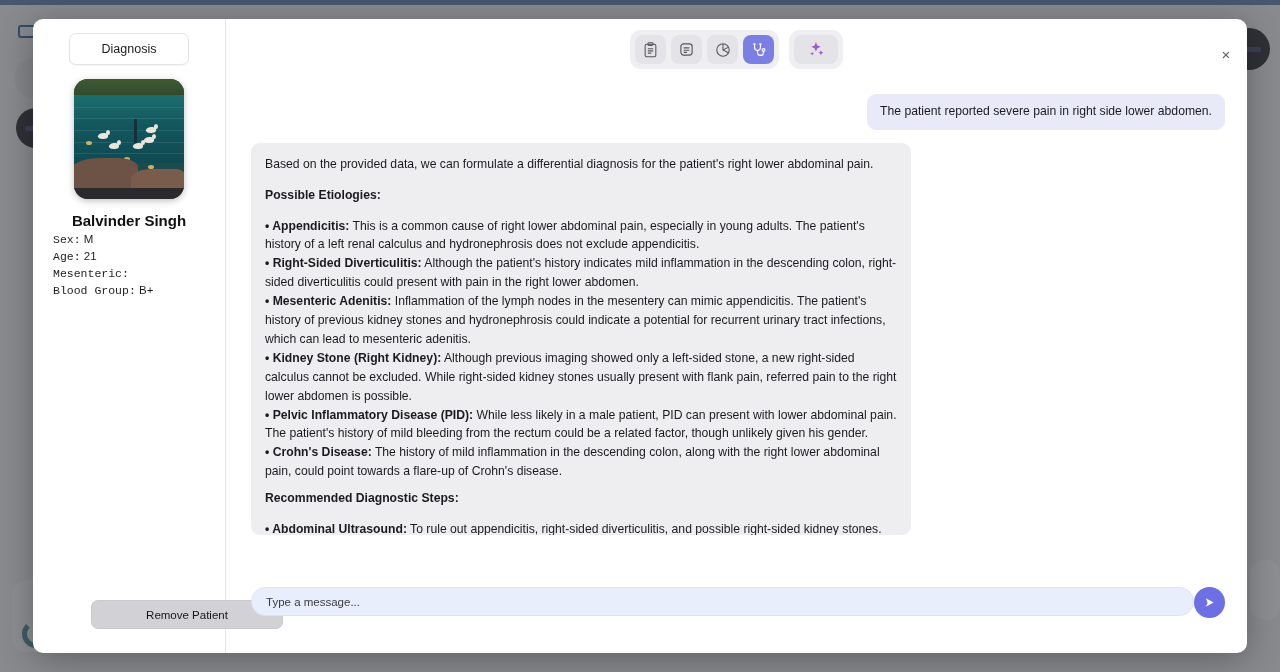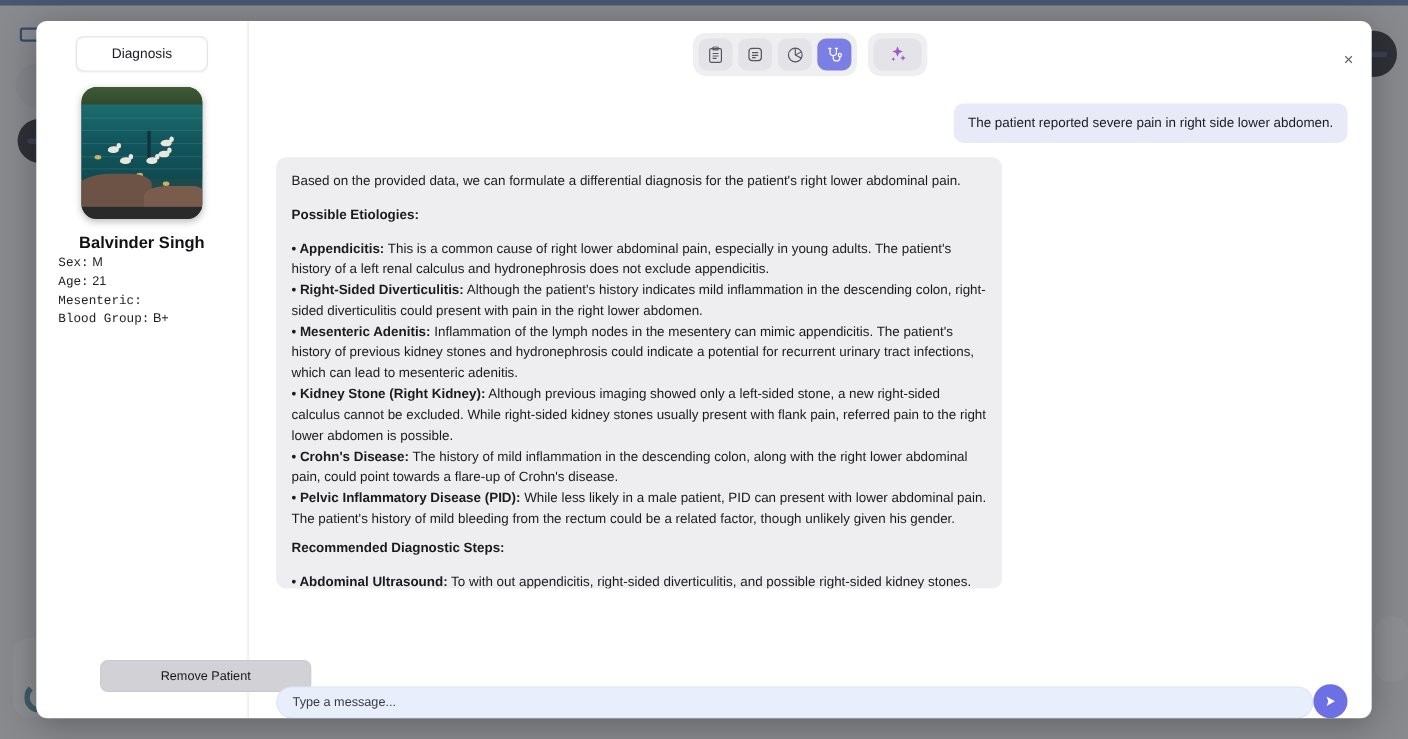--- a/index.html
+++ b/index.html
@@ -219,21 +219,21 @@
     color: #1b1b1f;
   }
   #answer-bubble p { margin-bottom: 12px; }
   #answer-bubble .head { font-weight: bold; }
   #answer-bubble .item { margin-bottom: 0px; }
   #answer-bubble .item b { font-weight: bold; }
   #answer-bubble .spacer { height: 8px; }
 
   #composer {
     height: 66px;
-    display: flex; align-items: flex-end; gap: 0;
+    display: flex; align-items: flex-start; gap: 0;
     padding: 0 22px 0 25px;
   }
   #message-input {
     flex: 1; height: 29px;
     border-radius: 15px;
     border: 1px solid #dde3f4;
     background: #e8eefb;
     padding: 0 14px;
     font-size: 11.5px;
     color: #26262b;
@@ -390,31 +390,31 @@
         <div class="item">
           <b>• Right-Sided Diverticulitis:</b><span> Although the patient's history indicates mild inflammation in the descending colon, right-sided diverticulitis could present with pain in the right lower abdomen.</span>
         </div>
         <div class="item">
           <b>• Mesenteric Adenitis:</b><span> Inflammation of the lymph nodes in the mesentery can mimic appendicitis. The patient's history of previous kidney stones and hydronephrosis could indicate a potential for recurrent urinary tract infections, which can lead to mesenteric adenitis.</span>
         </div>
         <div class="item">
           <b>• Kidney Stone (Right Kidney):</b><span> Although previous imaging showed only a left-sided stone, a new right-sided calculus cannot be excluded. While right-sided kidney stones usually present with flank pain, referred pain to the right lower abdomen is possible.</span>
         </div>
         <div class="item">
+          <b>• Pelvic Inflammatory Disease (PID):</b><span> While less likely in a male patient, PID can present with lower abdominal pain. The patient's history of mild bleeding from the rectum could be a related factor, though unlikely given his gender.</span>
+        </div>
+        <div class="item">
           <b>• Crohn's Disease:</b><span> The history of mild inflammation in the descending colon, along with the right lower abdominal pain, could point towards a flare-up of Crohn's disease.</span>
-        </div>
-        <div class="item">
-          <b>• Pelvic Inflammatory Disease (PID):</b><span> While less likely in a male patient, PID can present with lower abdominal pain. The patient's history of mild bleeding from the rectum could be a related factor, though unlikely given his gender.</span>
         </div>
 
         <div class="spacer"></div>
         <p class="head">Recommended Diagnostic Steps:</p>
 
         <div class="item">
-          <b>• Abdominal Ultrasound:</b><span> To with out appendicitis, right-sided diverticulitis, and possible right-sided kidney stones.</span>
+          <b>• Abdominal Ultrasound:</b><span> To rule out appendicitis, right-sided diverticulitis, and possible right-sided kidney stones.</span>
         </div>
       </div>
     </div>
 
     <div id="composer">
       <input id="message-input" type="text" placeholder="Type a message..." style="">
       <button id="send-btn">
         <svg width="13" height="13" viewBox="0 0 14 14" fill="#ffffff">
           <path d="M3.2 2.4l8.2 4.6-8.2 4.6 1.7-4.6z"></path>
         </svg>

